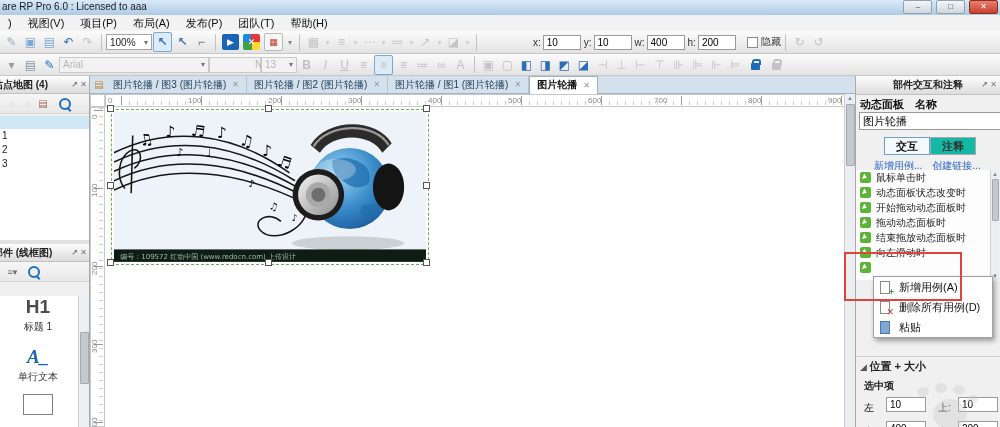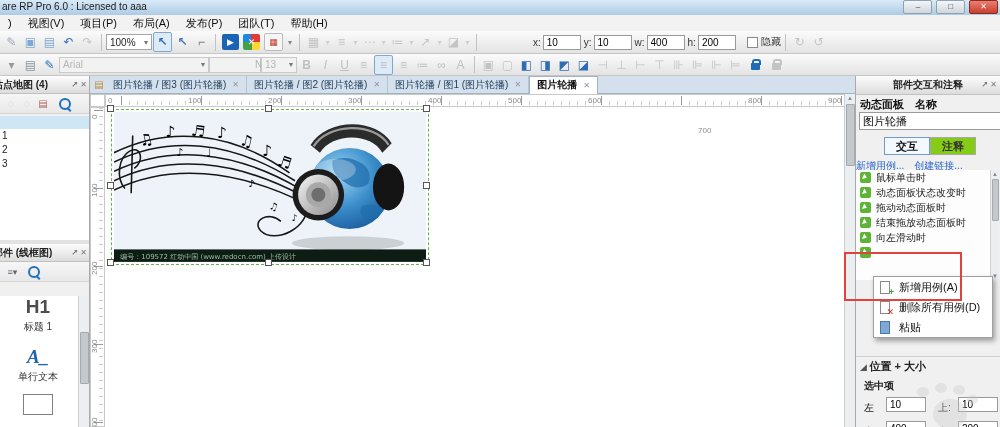--- a/index.html
+++ b/index.html
@@ -69,21 +69,21 @@
     background:repeating-linear-gradient(to bottom,#999 0 1px,transparent 1px 78px)}
   #selbox{border:1px dashed #63b54f}
   .handle{position:absolute;width:7px;height:7px;background:#fff;border:1px solid #555;box-sizing:border-box}
   
   #inspector{left:855px;top:76px;width:145px;height:351px;background:#f0f0f0;border-left:1px solid #a9a9a9;box-sizing:border-box}
   #insp-head{left:0;top:0;width:144px;height:18px;background:linear-gradient(#fdfdfd,#dcdcdc);border-bottom:1px solid #c2c2c2;
     font-weight:bold;font-size:10px;line-height:18px;text-align:center}
   .ilabel{font-weight:bold;font-size:11px;color:#111}
   #panel-name-input{left:3px;top:36px;width:137px;height:16px;border:1px solid #9a9a9a;font-size:11px;padding:0 3px;font-family:inherit;box-sizing:content-box}
   .itab{display:inline-block;width:44px;height:16px;line-height:16px;text-align:center;font-size:11px;font-weight:bold;
-    background:#84cc16;border:1px solid #a9a9a9;color:#333}
+    background:#14b8a6;border:1px solid #a9a9a9;color:#333}
   .itab.active{background:#f4f9ff;border-color:#6f9cc8;color:#111}
   .ilink{color:#2a66c8;font-size:10px}
   .evrow{display:flex;align-items:center;height:15px;padding-left:4px}
   .evicon{width:11px;height:11px;background:#5cb335;border-radius:2px;margin-right:5px;flex:none;position:relative}
   .evicon::after{content:"";position:absolute;left:3px;top:2px;width:0;height:0;border-left:4px solid #fff;border-top:3px solid transparent;border-bottom:3px solid transparent;transform:rotate(22deg)}
   .evtext{font-size:10px;color:#222;white-space:nowrap}
   
   #ctxmenu{left:873px;top:276px;width:118px;background:#fff;border:1px solid #a0a0a0;box-shadow:2px 3px 5px rgba(0,0,0,.35);z-index:30}
   .cmrow{display:flex;align-items:center;height:20px;padding-left:5px}
   .cmicon{width:13px;height:13px;position:relative;margin-right:7px;flex:none}
@@ -281,21 +281,21 @@
     <div class="abs ruler" style="left: 15px; top: 18px; width: 750px; height: 13px;">
       <div id="hticks"></div>
       <div id="hticks2"></div>
       <span class="rlab" style="left: 2px; top: 1px;">0</span>
       <span class="rlab" style="left: 82px; top: 1px;">100</span>
       <span class="rlab" style="left: 162px; top: 1px;">200</span>
       <span class="rlab" style="left: 242px; top: 1px;">300</span>
       <span class="rlab" style="left: 322px; top: 1px;">400</span>
       <span class="rlab" style="left: 402px; top: 1px;">500</span>
       <span class="rlab" style="left: 482px; top: 1px;">600</span>
-      <span class="rlab" style="left: 592px; top: 1px; margin-top: 30px;">700</span>
+      <span class="rlab" style="left: 548px; top: 1px;">700</span>
       <span class="rlab" style="left: 642px; top: 1px;">800</span>
       <span class="rlab" style="left: 722px; top: 1px;">900</span>
     </div>
     <div class="abs ruler" style="left: 0px; top: 31px; width: 15px; height: 320px;">
       <div id="vticks"></div>
       <div id="vticks2"></div>
       <span class="rlab" style="left: 1px; top: 3px; transform: rotate(-90deg); transform-origin: 3px 5px;">0</span>
       <span class="rlab" style="left: 1px; top: 81px; transform: rotate(-90deg); transform-origin: 3px 5px;">100</span>
       <span class="rlab" style="left: 1px; top: 159px; transform: rotate(-90deg); transform-origin: 3px 5px;">200</span>
       <span class="rlab" style="left: 1px; top: 237px; transform: rotate(-90deg); transform-origin: 3px 5px;">300</span>
@@ -372,29 +372,33 @@
   <div id="insp-head" class="abs">
     <span>部件交互和注释</span>
     <span class="hicons abs" style="right:3px;top:0;font-size:8px;color:#777">↗ ✕</span>
   </div>
   <div class="abs" style="left:4px;top:21px">
     <span class="ilabel">动态面板</span>
     <span class="ilabel" style="margin-left:8px">名称</span>
   </div>
   <input id="panel-name-input" class="abs" value="图片轮播" style="">
   <div id="insp-tabs" class="abs" style="left:28px;top:61px"><span class="itab active">交互</span><span class="itab">注释</span></div>
-  <div id="insp-links" class="abs" style="left:0;top:83px"><span class="ilink" style="margin-right: 10px;">新增用例...</span><span class="ilink" style="margin-right: 10px;">创建链接...</span></div>
+  <div id="insp-links" class="abs" style="left:18px;top:83px"><span class="ilink" style="margin-right: 10px;">新增用例...</span><span class="ilink" style="margin-right: 10px;">创建链接...</span></div>
   <div id="evlist" class="abs" style="left:0;top:94px;width:136px;height:110px;background:#fdfdfd">
       <div class="evrow">
         <span class="evicon"></span>
         <span class="evtext">鼠标单击时</span>
       </div>
       <div class="evrow">
         <span class="evicon"></span>
         <span class="evtext">动态面板状态改变时</span>
+      </div>
+      <div class="evrow">
+        <span class="evicon"></span>
+        <span class="evtext">开始拖动动态面板时</span>
       </div>
       <div class="evrow">
         <span class="evicon"></span>
         <span class="evtext">拖动动态面板时</span>
       </div>
       <div class="evrow">
         <span class="evicon"></span>
         <span class="evtext">结束拖放动态面板时</span>
       </div>
       <div class="evrow">

